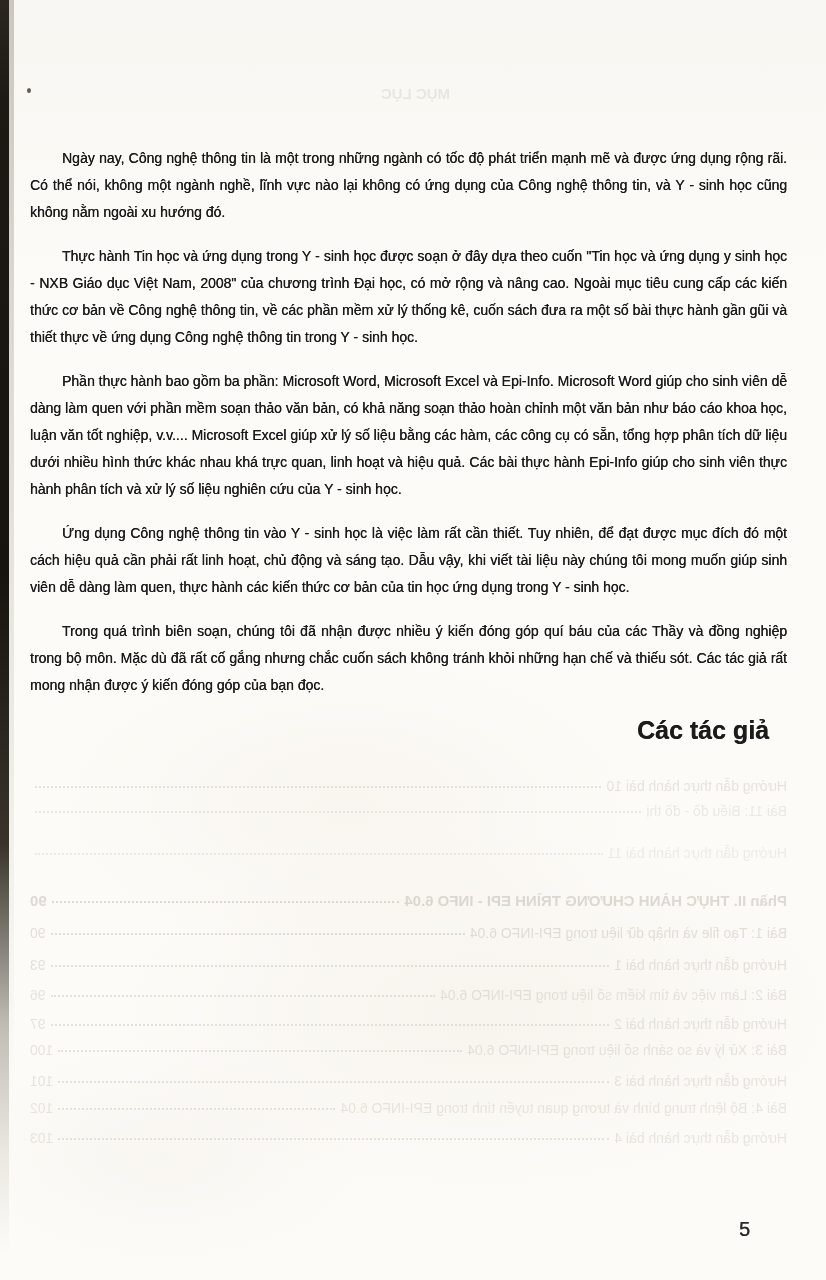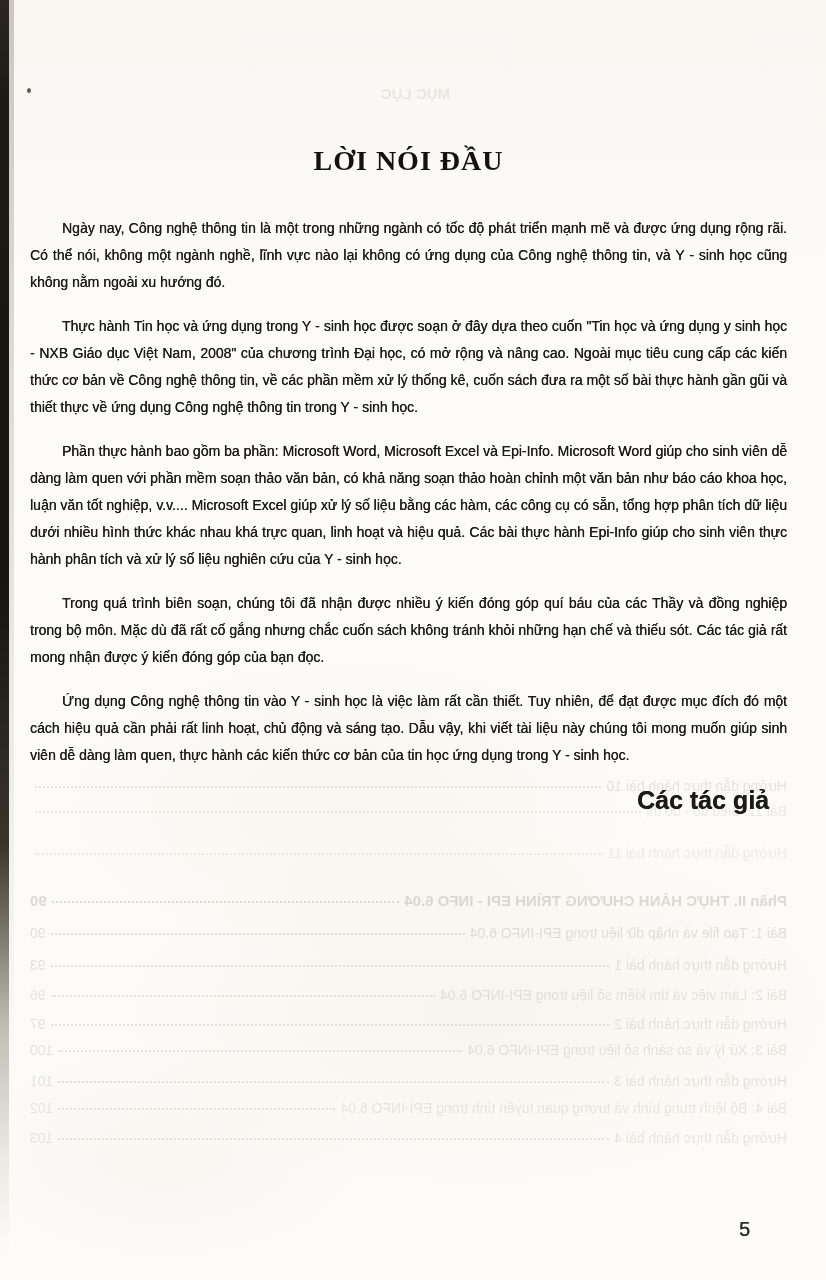--- a/index.html
+++ b/index.html
@@ -204,28 +204,27 @@
       <span class="bd"></span>
       <span class="bn">103</span>
     </div>
     <div class="bleed-line" style="top: 1165px; opacity: 0.07;">
       <span class="bt"></span>
       <span class="bn"></span>
     </div>
   </div>
 
 <div class="content">
-  <h1>LỜI NÓI ĐẦU</h1>
 
   <p>Ngày nay, Công nghệ thông tin là một trong những ngành có tốc độ phát triển mạnh mẽ và được ứng dụng rộng rãi. Có thể nói, không một ngành nghề, lĩnh vực nào lại không có ứng dụng của Công nghệ thông tin, và Y - sinh học cũng không nằm ngoài xu hướng đó.</p>
 
   <p><span class="lead">Thực hành Tin học và ứng dụng trong Y - sinh học</span><span> được soạn ở đây dựa theo cuốn "Tin học và ứng dụng y sinh học - NXB Giáo dục Việt Nam, 2008" của chương trình Đại học, có mở rộng và nâng cao. Ngoài mục tiêu cung cấp các kiến thức cơ bản về Công nghệ thông tin, về các phần mềm xử lý thống kê, cuốn sách đưa ra một số bài thực hành gần gũi và thiết thực về ứng dụng Công nghệ thông tin trong Y - sinh học.</span></p>
 
   <p>Phần thực hành bao gồm ba phần: Microsoft Word, Microsoft Excel và Epi-Info. Microsoft Word giúp cho sinh viên dễ dàng làm quen với phần mềm soạn thảo văn bản, có khả năng soạn thảo hoàn chỉnh một văn bản như báo cáo khoa học, luận văn tốt nghiệp, v.v.... Microsoft Excel giúp xử lý số liệu bằng các hàm, các công cụ có sẵn, tổng hợp phân tích dữ liệu dưới nhiều hình thức khác nhau khá trực quan, linh hoạt và hiệu quả. Các bài thực hành Epi-Info giúp cho sinh viên thực hành phân tích và xử lý số liệu nghiên cứu của Y - sinh học.</p>
 
+  <p>Ứng dụng Công nghệ thông tin vào Y - sinh học là việc làm rất cần thiết. Tuy nhiên, để đạt được mục đích đó một cách hiệu quả cần phải rất linh hoạt, chủ động và sáng tạo. Dẫu vậy, khi viết tài liệu này chúng tôi mong muốn giúp sinh viên dễ dàng làm quen, thực hành các kiến thức cơ bản của tin học ứng dụng trong Y - sinh học.</p>
+
   <p>Trong quá trình biên soạn, chúng tôi đã nhận được nhiều ý kiến đóng góp quí báu của các Thầy và đồng nghiệp trong bộ môn. Mặc dù đã rất cố gắng nhưng chắc cuốn sách không tránh khỏi những hạn chế và thiếu sót. Các tác giả rất mong nhận được ý kiến đóng góp của bạn đọc.</p>
-
-  <p>Ứng dụng Công nghệ thông tin vào Y - sinh học là việc làm rất cần thiết. Tuy nhiên, để đạt được mục đích đó một cách hiệu quả cần phải rất linh hoạt, chủ động và sáng tạo. Dẫu vậy, khi viết tài liệu này chúng tôi mong muốn giúp sinh viên dễ dàng làm quen, thực hành các kiến thức cơ bản của tin học ứng dụng trong Y - sinh học.</p>
 
   <div class="signature">Các tác giả</div>
 </div>
 
 <div class="page-number">5</div>
 
 </body></html>

